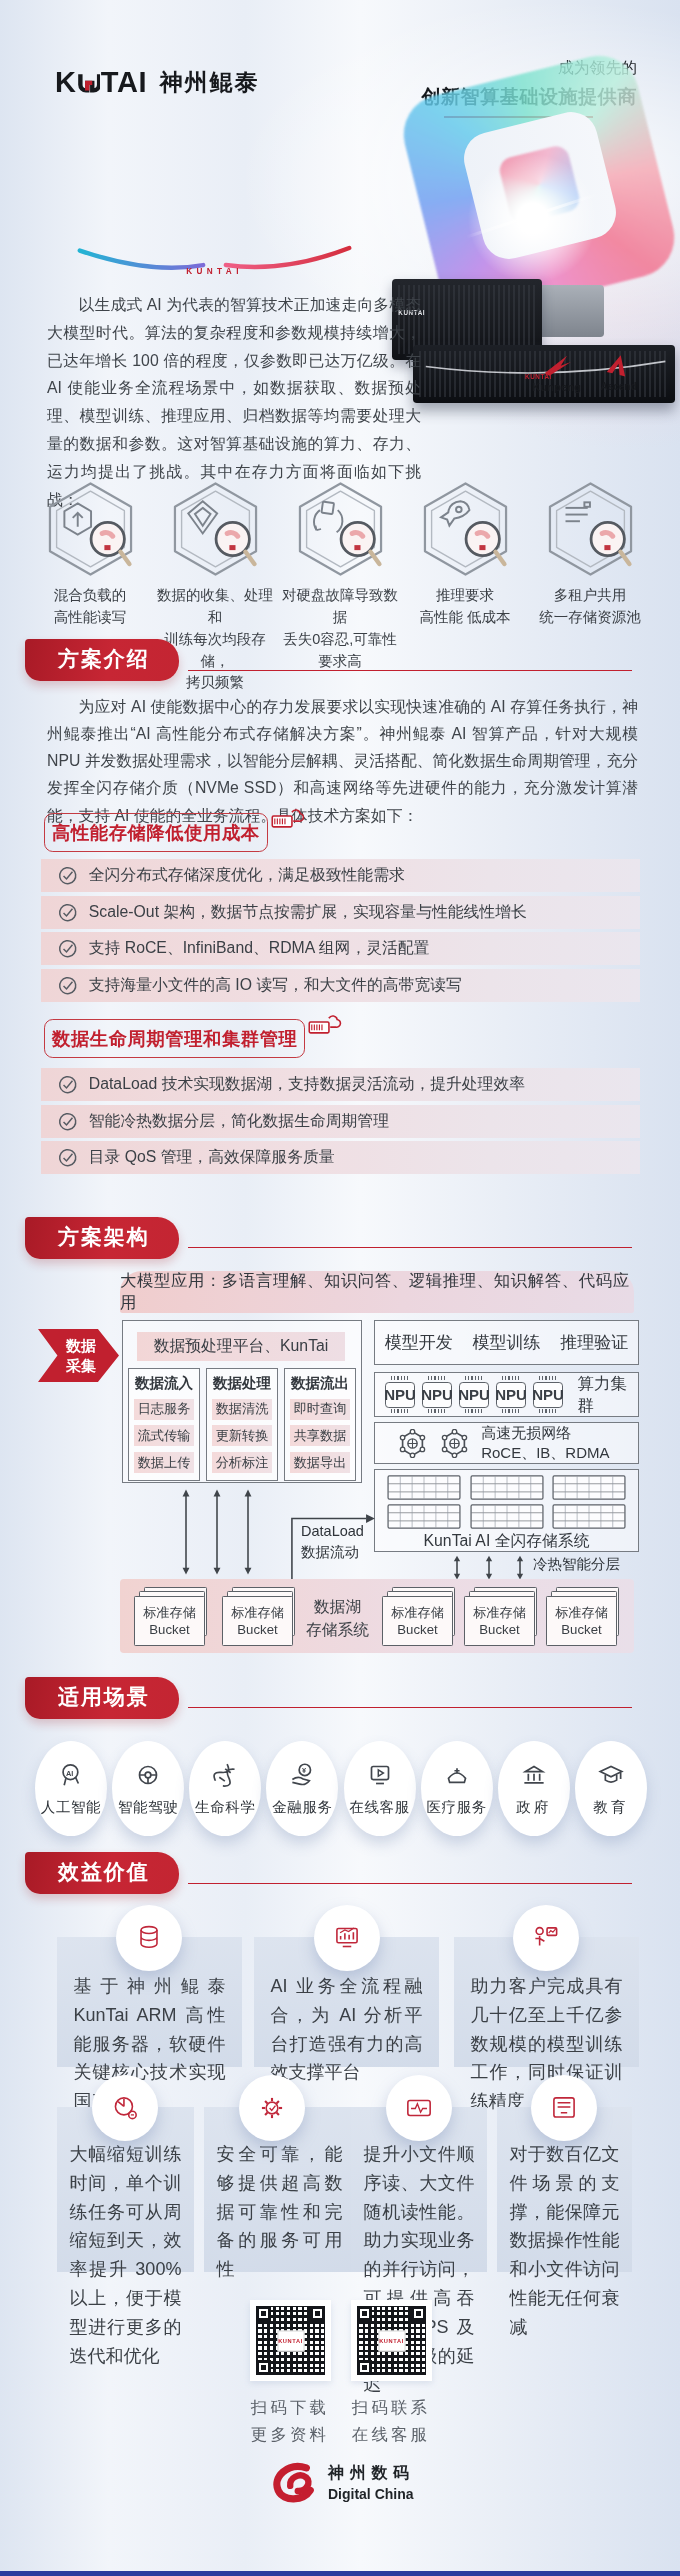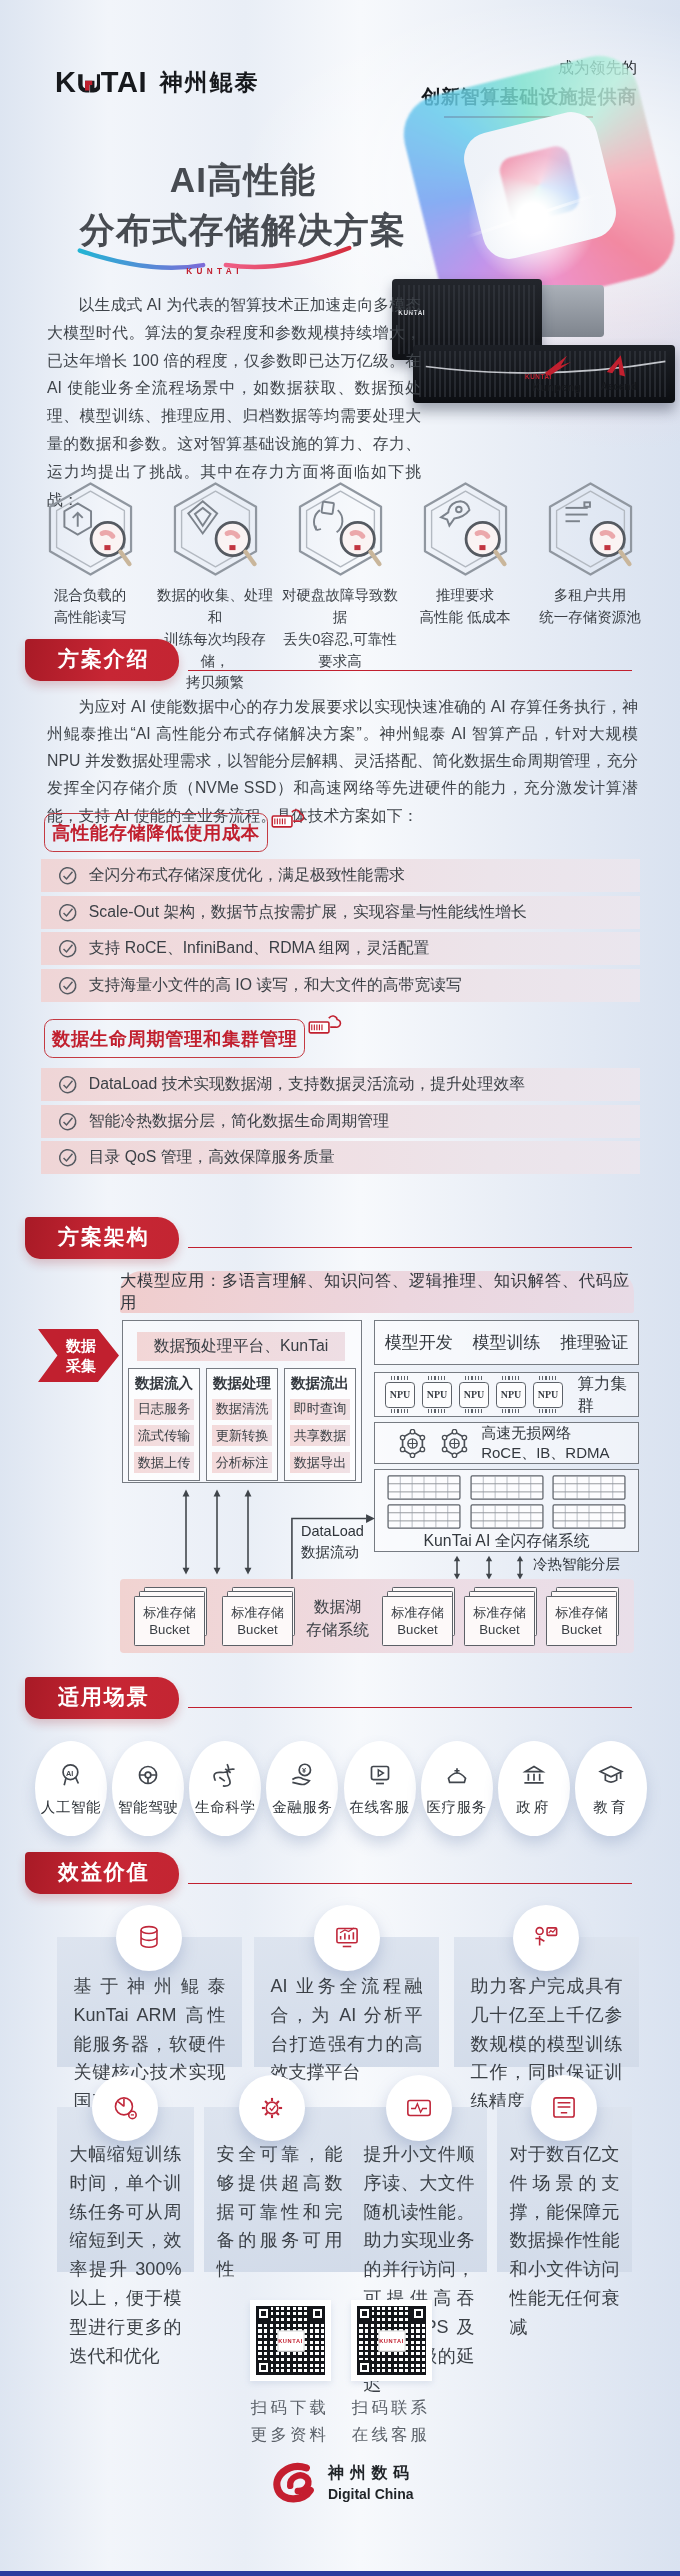--- a/index.html
+++ b/index.html
@@ -100,21 +100,21 @@
   .arch-col-h{text-align:center;font-size:14.5px;font-weight:700;color:#33383e;margin-top:5px;}
   .pcell{margin:5.7px 5px 0 5px;height:21px;display:flex;align-items:center;justify-content:center;
     font-size:13.2px;color:#3b4046;background:linear-gradient(90deg,#f4dada,#f0e1e5);}
   .model-steps{left:374px;top:1320px;width:265px;height:45px;display:flex;align-items:center;
     justify-content:space-around;font-size:17px;font-weight:500;color:#33383e;}
   .npu-box{left:374px;top:1372px;width:265px;height:45px;display:flex;align-items:center;
     padding:0 10px;gap:7px;}
   .npu{display:flex;flex-direction:column;align-items:center;}
   .pins{width:17.7px;height:3.8px;background:repeating-linear-gradient(90deg,#5d6269 0 1.3px,transparent 1.3px 3.2px);}
   .chip{width:28px;height:24px;border:1.3px solid #5d6269;border-radius:3.8px;background:#fdfdfe;
-    display:flex;align-items:center;justify-content:center;font-size:10px;font-weight:700;color:#3a3f46;margin:1.3px 0;font-family:Liberation Serif, serif;}
+    display:flex;align-items:center;justify-content:center;font-size:15px;font-weight:700;color:#3a3f46;margin:1.3px 0;}
   .cluster-lbl{font-size:16.4px;color:#33383e;margin-left:7.6px;}
   .net-box{left:374px;top:1422px;width:265px;height:42px;display:flex;align-items:center;
     padding:0 23px;gap:12.6px;}
   .net-lbl{font-size:15px;color:#33383e;line-height:1.35;}
   .flash-box{left:374px;top:1469px;width:265px;height:83px;}
   .grid-wrap{display:grid;grid-template-columns:repeat(3,74px);gap:3.8px 8.8px;justify-content:center;margin-top:5px;}
   .flash-lbl{text-align:center;font-size:15.8px;color:#33383e;margin-top:2.5px;}
   .dl-lbl{position:absolute;left:301px;top:1521px;font-size:14.5px;color:#2e3339;line-height:1.45;}
   .tier-lbl{position:absolute;left:533px;top:1555px;font-size:14.5px;color:#2e3339;}
   .lake{position:absolute;left:120px;top:1579px;width:514px;height:74px;border-radius:3.8px;
@@ -204,24 +204,20 @@
     </svg>
     <div class="partner-label">Kunpeng</div>
   </div>
   <div class="partner" style="left:588px;width:61px;">
     <svg width="26.5" height="24" viewBox="0 0 42 38">
       <path d="M6 34 L21 3 L36 34 L27 34 L21 17 L15 34 Z" fill="#c1202f" transform="rotate(14 21 19)"></path>
     </svg>
     <div class="partner-label" style="font-size:10px;">Ascend</div>
   </div>
 
-  <div class="title">
-    <div>AI高性能</div>
-    <div>分布式存储解决方案</div>
-  </div>
   <div class="swoosh">
     <svg width="277" height="31.5" viewBox="0 0 440 50">
       <defs>
         <linearGradient id="gl" x1="0" y1="0" x2="1" y2="0">
           <stop offset="0" stop-color="#23b4d4"></stop>
             <stop offset="1" stop-color="#7c6bd8"></stop>
         </linearGradient>
         <linearGradient id="gr" x1="0" y1="0" x2="1" y2="0">
           <stop offset="0" stop-color="#ef5f86"></stop>
             <stop offset="1" stop-color="#d42e3e"></stop>

